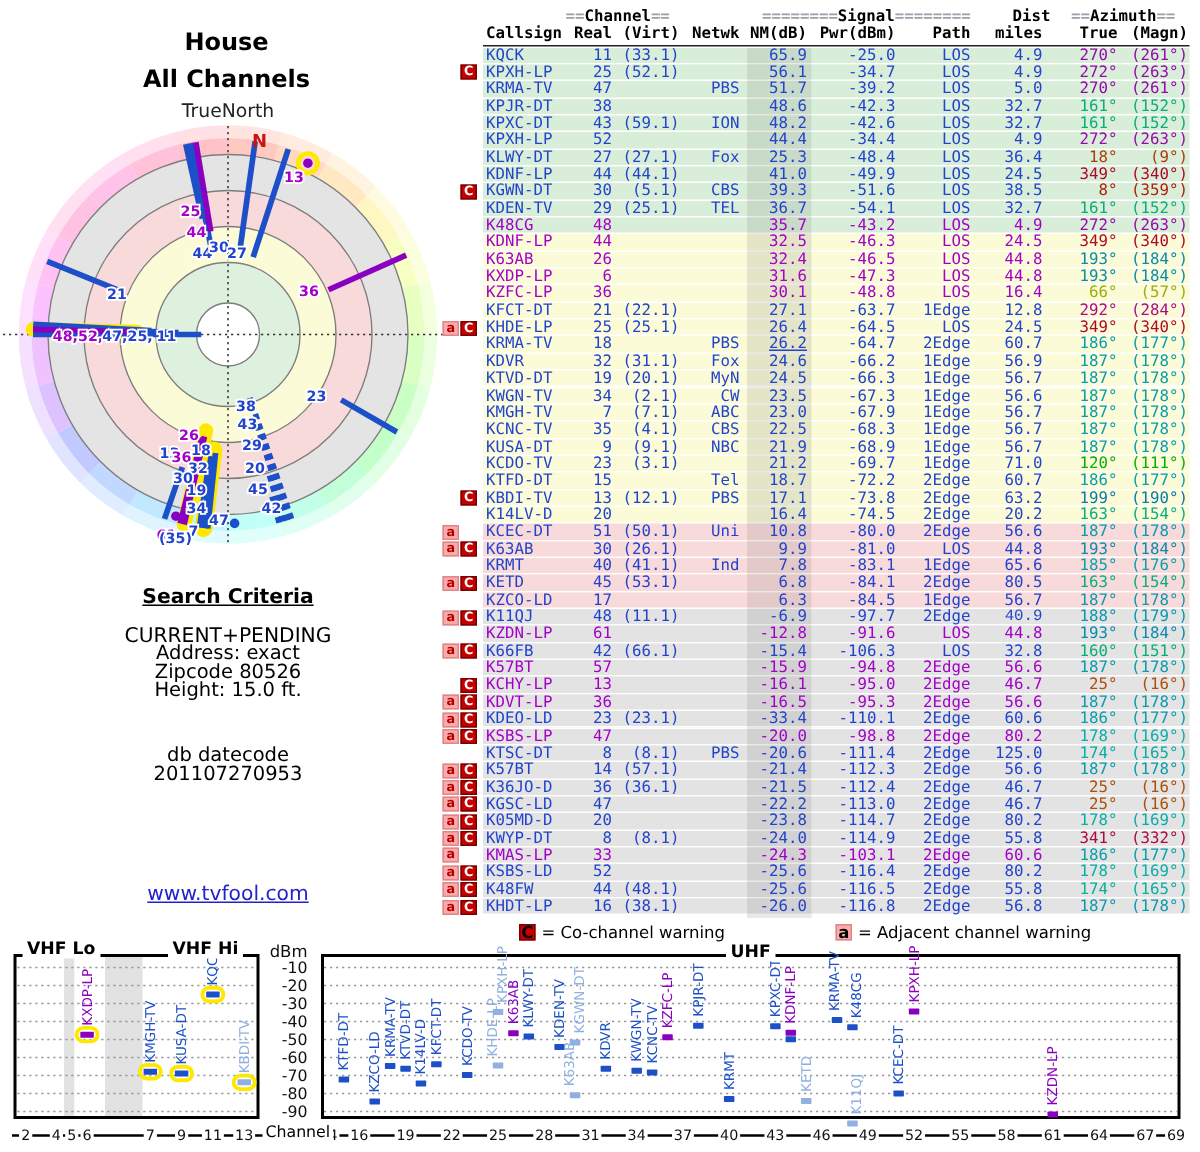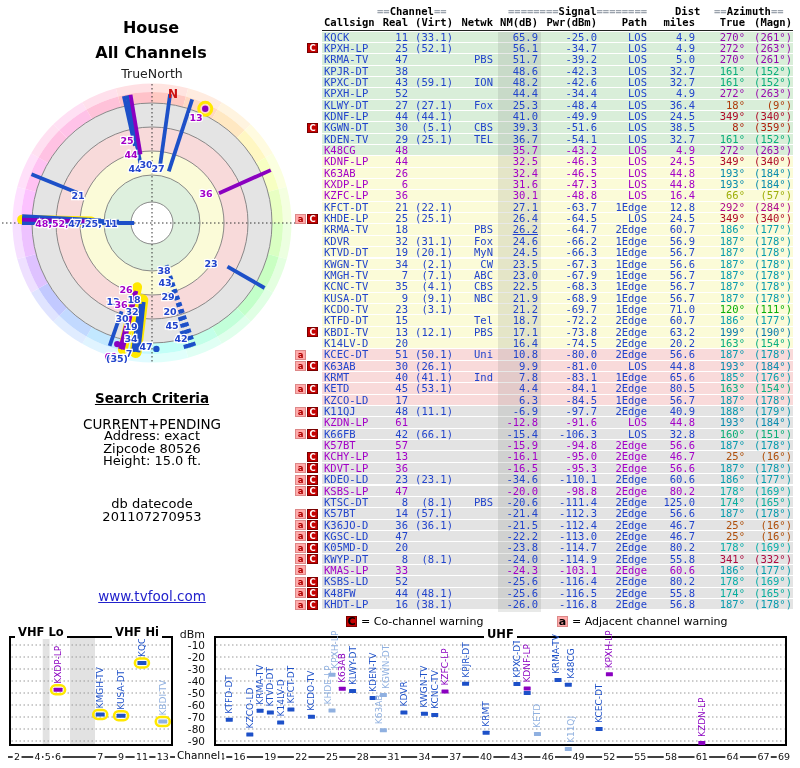--- a/index.html
+++ b/index.html
@@ -591,21 +591,21 @@
         <span class="cell c-path" style="color: rgb(34, 68, 204);">1Edge</span>
         <span class="cell c-mi" style="color: rgb(34, 68, 204);">65.6</span>
         <span class="cell c-true" style="color: rgb(9, 161, 174);">185°</span>
         <span class="cell c-magn" style="color: rgb(9, 161, 174);">(176°)</span>
       </div>
       <div class="trow p" style="top: 383.35px;">
         <span class="cell c-call" style="color: rgb(34, 68, 204);">KETD</span>
         <span class="cell c-real" style="color: rgb(34, 68, 204);">45</span>
         <span class="cell c-virt" style="color: rgb(34, 68, 204);">(53.1)</span>
         <span class="cell c-net" style="color: rgb(34, 68, 204);"></span>
-        <span class="cell c-nm" style="color: rgb(34, 68, 204);">4.4</span>
+        <span class="cell c-nm" style="color: rgb(34, 68, 204);">6.8</span>
         <span class="cell c-pwr" style="color: rgb(34, 68, 204);">-84.1</span>
         <span class="cell c-path" style="color: rgb(34, 68, 204);">2Edge</span>
         <span class="cell c-mi" style="color: rgb(34, 68, 204);">80.5</span>
         <span class="cell c-true" style="color: rgb(9, 174, 128);">163°</span>
         <span class="cell c-magn" style="color: rgb(9, 174, 128);">(154°)</span>
         <span class="badge bC" style="left: -15px;">C</span>
         <span class="badge bA" style="left: -27px;">a</span>
       </div>
       <div class="trow p" style="top: 394.7px;">
         <span class="cell c-call" style="color: rgb(34, 68, 204);">KZCO-LD</span>
@@ -620,21 +620,21 @@
         <span class="cell c-magn" style="color: rgb(9, 155, 174);">(178°)</span>
       </div>
       <div class="trow gr" style="top: 406.05px;">
         <span class="cell c-call" style="color: rgb(34, 68, 204);">K11QJ</span>
         <span class="cell c-real" style="color: rgb(34, 68, 204);">48</span>
         <span class="cell c-virt" style="color: rgb(34, 68, 204);">(11.1)</span>
         <span class="cell c-net" style="color: rgb(34, 68, 204);"></span>
         <span class="cell c-nm" style="color: rgb(34, 68, 204);">-6.9</span>
         <span class="cell c-pwr" style="color: rgb(34, 68, 204);">-97.7</span>
         <span class="cell c-path" style="color: rgb(34, 68, 204);">2Edge</span>
-        <span class="cell c-mi" style="color: rgb(34, 68, 204);">40.9</span>
+        <span class="cell c-mi" style="color: rgb(34, 68, 204); font-family: Liberation Mono, monospace;">40.9</span>
         <span class="cell c-true" style="color: rgb(9, 152, 174);">188°</span>
         <span class="cell c-magn" style="color: rgb(9, 152, 174);">(179°)</span>
         <span class="badge bC" style="left: -15px;">C</span>
         <span class="badge bA" style="left: -27px;">a</span>
       </div>
       <div class="trow gr" style="top: 417.4px;">
         <span class="cell c-call" style="color: rgb(163, 0, 200);">KZDN-LP</span>
         <span class="cell c-real" style="color: rgb(163, 0, 200);">61</span>
         <span class="cell c-virt" style="color: rgb(163, 0, 200);"></span>
         <span class="cell c-net" style="color: rgb(163, 0, 200);"></span>
@@ -696,21 +696,21 @@
         <span class="cell c-true" style="color: rgb(9, 155, 174);">187°</span>
         <span class="cell c-magn" style="color: rgb(9, 155, 174);">(178°)</span>
         <span class="badge bC" style="left: -15px;">C</span>
         <span class="badge bA" style="left: -27px;">a</span>
       </div>
       <div class="trow gr" style="top: 474.15px;">
         <span class="cell c-call" style="color: rgb(34, 68, 204);">KDEO-LD</span>
         <span class="cell c-real" style="color: rgb(34, 68, 204);">23</span>
         <span class="cell c-virt" style="color: rgb(34, 68, 204);">(23.1)</span>
         <span class="cell c-net" style="color: rgb(34, 68, 204);"></span>
-        <span class="cell c-nm" style="color: rgb(34, 68, 204);">-34.6</span>
+        <span class="cell c-nm" style="color: rgb(34, 68, 204);">-33.4</span>
         <span class="cell c-pwr" style="color: rgb(34, 68, 204);">-110.1</span>
         <span class="cell c-path" style="color: rgb(34, 68, 204);">2Edge</span>
         <span class="cell c-mi" style="color: rgb(34, 68, 204);">60.6</span>
         <span class="cell c-true" style="color: rgb(9, 158, 174);">186°</span>
         <span class="cell c-magn" style="color: rgb(9, 158, 174);">(177°)</span>
         <span class="badge bC" style="left: -15px;">C</span>
         <span class="badge bA" style="left: -27px;">a</span>
       </div>
       <div class="trow gr" style="top: 485.5px;">
         <span class="cell c-call" style="color: rgb(163, 0, 200);">KSBS-LP</span>

